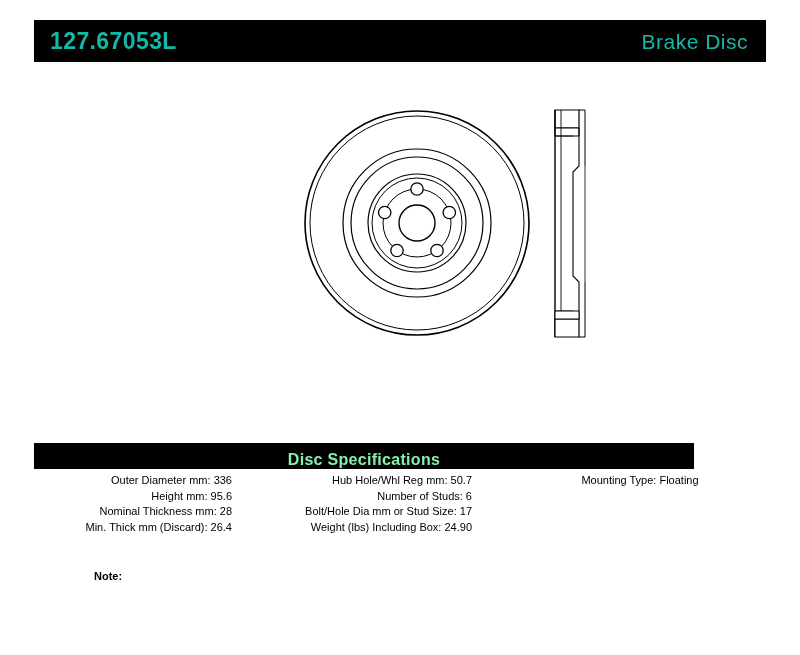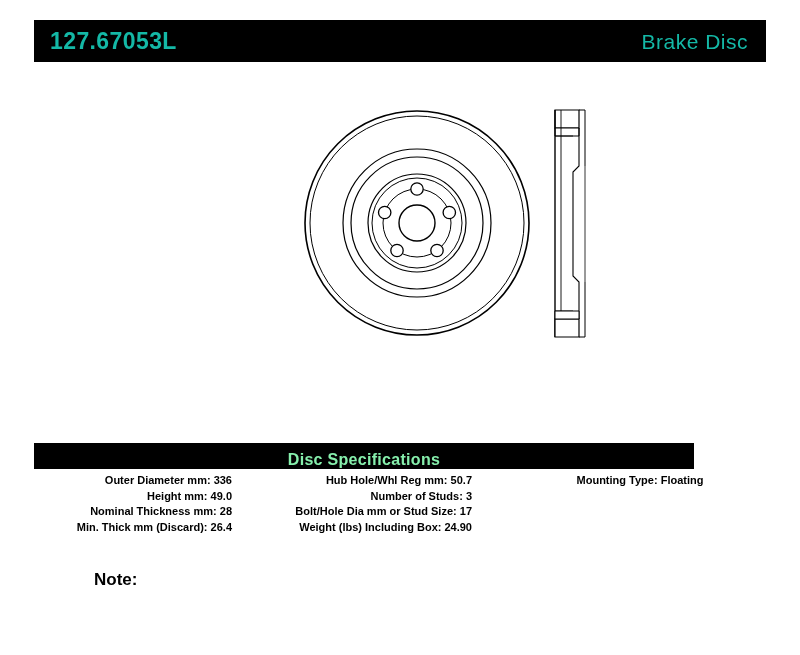--- a/index.html
+++ b/index.html
@@ -98,21 +98,21 @@
     position: absolute;
     left: 34px;
     top: 473px;
     width: 732px;
     height: 120px;
   }
   .col {
     position: absolute;
     top: 0;
     font-size: 11px;
-    font-weight: bold;
+    font-weight: normal;
     line-height: 15.5px;
   }
   .col-left {
     left: 0;
     width: 198px;
     text-align: right;
   }
   .col-mid {
     left: 210px;
     width: 228px;
@@ -125,21 +125,21 @@
   }
   .spec-line {
     white-space: nowrap;
   }
 
   
   .note {
     position: absolute;
     left: 94px;
     top: 570px;
-    font-size: 17px;
+    font-size: 11px;
     font-weight: bold;
   }
 
   
   svg { display: block; }
 </style>
 </head>
 <body>
 
 <div class="page">
@@ -202,28 +202,28 @@
 
   </div>
 
   <div class="specs-bar">
     <span>Disc Specifications</span>
   </div>
 
   <div class="specs-body">
     <div class="col col-left">
       <div class="spec-line">Outer Diameter mm: 336</div>
-      <div class="spec-line">Height mm: 49.0</div>
+      <div class="spec-line">Height mm: 95.6</div>
       <div class="spec-line">Nominal Thickness mm: 28</div>
       <div class="spec-line">Min. Thick mm (Discard): 26.4</div>
     </div>
 
     <div class="col col-mid">
       <div class="spec-line">Hub Hole/Whl Reg mm: 50.7</div>
-      <div class="spec-line">Number of Studs: 3</div>
+      <div class="spec-line">Number of Studs: 6</div>
       <div class="spec-line">Bolt/Hole Dia mm or Stud Size: 17</div>
       <div class="spec-line">Weight (lbs) Including Box: 24.90</div>
     </div>
 
     <div class="col col-right">
       <div class="spec-line">Mounting Type: Floating</div>
     </div>
   </div>
 
   <div class="note">Note:</div>

